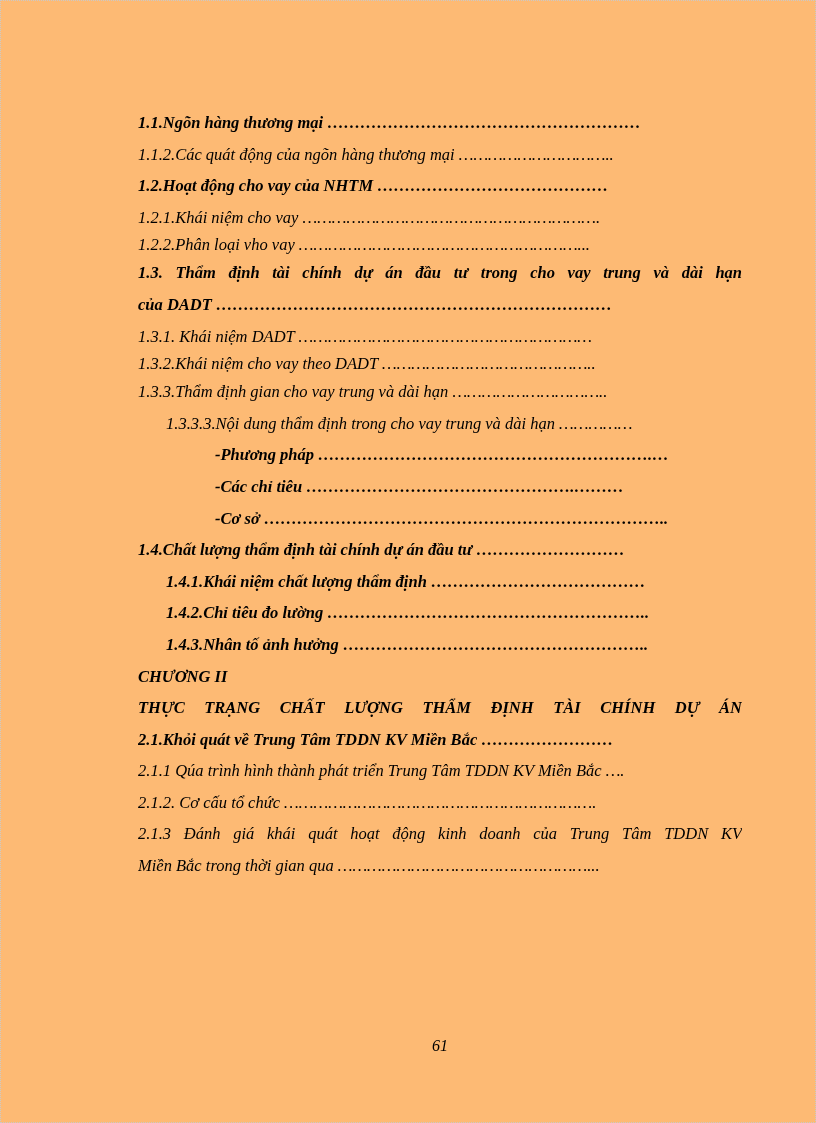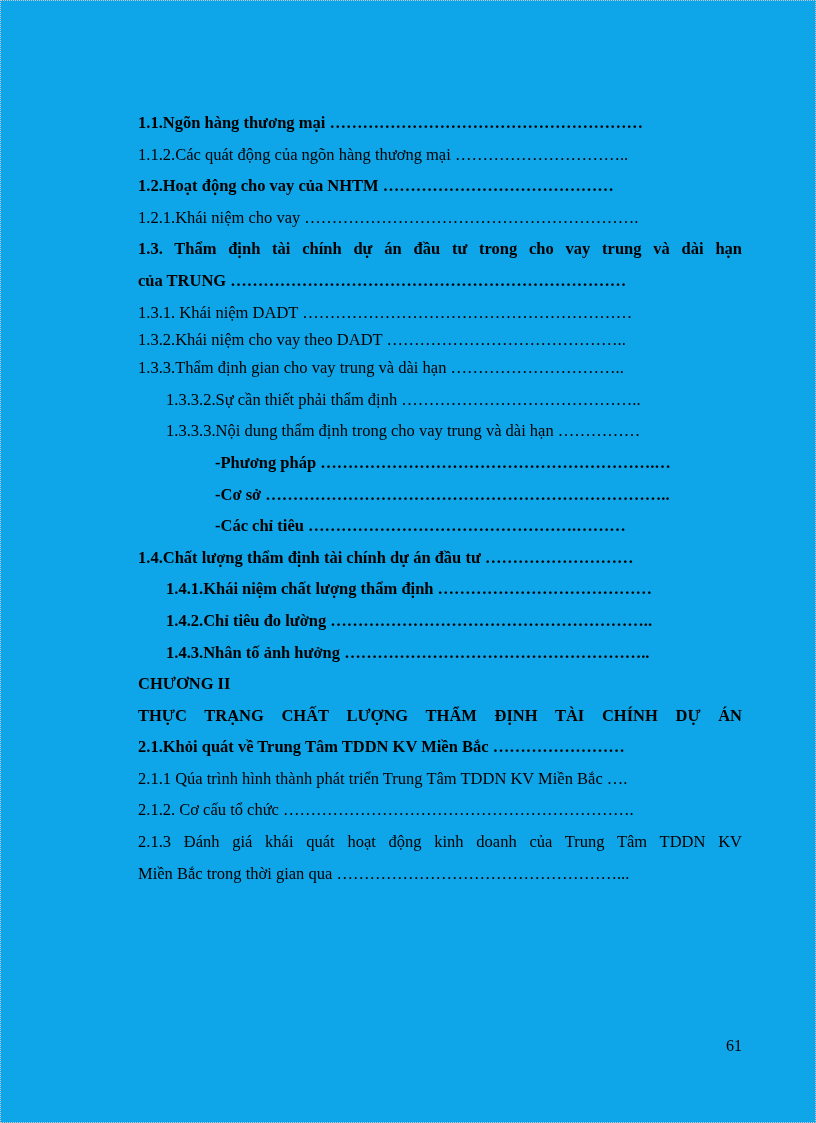--- a/index.html
+++ b/index.html
@@ -6,23 +6,24 @@
   html, body { margin: 0; padding: 0; }
   body {
     width: 816px; height: 1123px;
     background: #ffffff;
     font-family: "Liberation Serif", "DejaVu Serif", serif;
     color: #000000;
   }
   .sheet {
     position: relative;
     width: 816px; height: 1123px;
-    background: #0ea5e9;
+    background: #fdba74;
     border: 1px dotted #c9c9c9;
     overflow: hidden;
+    font-style: italic;
   }
   .content {
     position: absolute;
     left: 137px; top: 106px;
     width: 604px;
   }
   .line {
     font-size: 16.5px;
     line-height: 31.6px;
     height: 31.6px;
@@ -35,43 +36,43 @@
   .i2 { padding-left: 77px; }
   .j {
     text-align: justify;
     text-align-last: justify;
     white-space: normal;
   }
   .page-number {
     position: absolute;
     left: 137px; top: 1036px;
     width: 604px;
-    text-align: right;
+    text-align: center;
     font-size: 16px;
   }
 </style>
 </head>
 <body>
 
 <div class="sheet">
   <div class="content">
     <div class="line b">1.1.Ngõn hàng thương mại …………………………………………………</div>
     <div class="line">1.1.2.Các quát động của ngõn hàng thương mại …………………………..</div>
     <div class="line b">1.2.Hoạt động cho vay của NHTM ……………………………………</div>
     <div class="line">1.2.1.Khái niệm cho vay …………………………………………………….</div>
+    <div class="line tight">1.2.2.Phân loại vho vay …………………………………………………...</div>
     <div class="line b j">1.3. Thẩm định tài chính dự án đầu tư trong cho vay trung và dài hạn</div>
-    <div class="line b">của TRUNG ………………………………………………………………</div>
+    <div class="line b">của DADT ………………………………………………………………</div>
     <div class="line">1.3.1. Khái niệm DADT ……………………………………………………</div>
     <div class="line tight">1.3.2.Khái niệm cho vay theo DADT  ……………………………………..</div>
     <div class="line">1.3.3.Thẩm định gian cho vay trung và dài hạn  …………………………..</div>
-    <div class="line i1">1.3.3.2.Sự cần thiết phải thẩm định  ……………………………………..</div>
     <div class="line i1">1.3.3.3.Nội dung thẩm định trong cho vay trung và dài hạn  ……………</div>
     <div class="line i2 b">-Phương pháp  …………………………………………………….…</div>
+    <div class="line i2 b">-Các chỉ tiêu  ………………………………………….………</div>
     <div class="line i2 b">-Cơ sở  ………………………………………………………………..</div>
-    <div class="line i2 b">-Các chỉ tiêu  ………………………………………….………</div>
     <div class="line b">1.4.Chất lượng thẩm định tài chính dự án đầu tư  ………………………</div>
     <div class="line i1 b">1.4.1.Khái niệm chất lượng thẩm định  …………………………………</div>
     <div class="line i1 b">1.4.2.Chỉ tiêu đo lường  …………………………………………………..</div>
     <div class="line i1 b">1.4.3.Nhân tố ảnh hưởng  ………………………………………………..</div>
     <div class="line b">CHƯƠNG II</div>
     <div class="line b j">THỰC TRẠNG CHẤT LƯỢNG THẨM ĐỊNH TÀI CHÍNH DỰ ÁN</div>
     <div class="line b">2.1.Khỏi quát về Trung Tâm TDDN KV Miền Bắc  ……………………</div>
     <div class="line">2.1.1 Qúa trình hình thành phát triển Trung Tâm TDDN KV Miền Bắc  ….</div>
     <div class="line">2.1.2. Cơ cấu tổ chức  ……………………………………………………….</div>
     <div class="line j">2.1.3 Đánh giá khái quát hoạt động kinh doanh của Trung Tâm TDDN KV</div>

